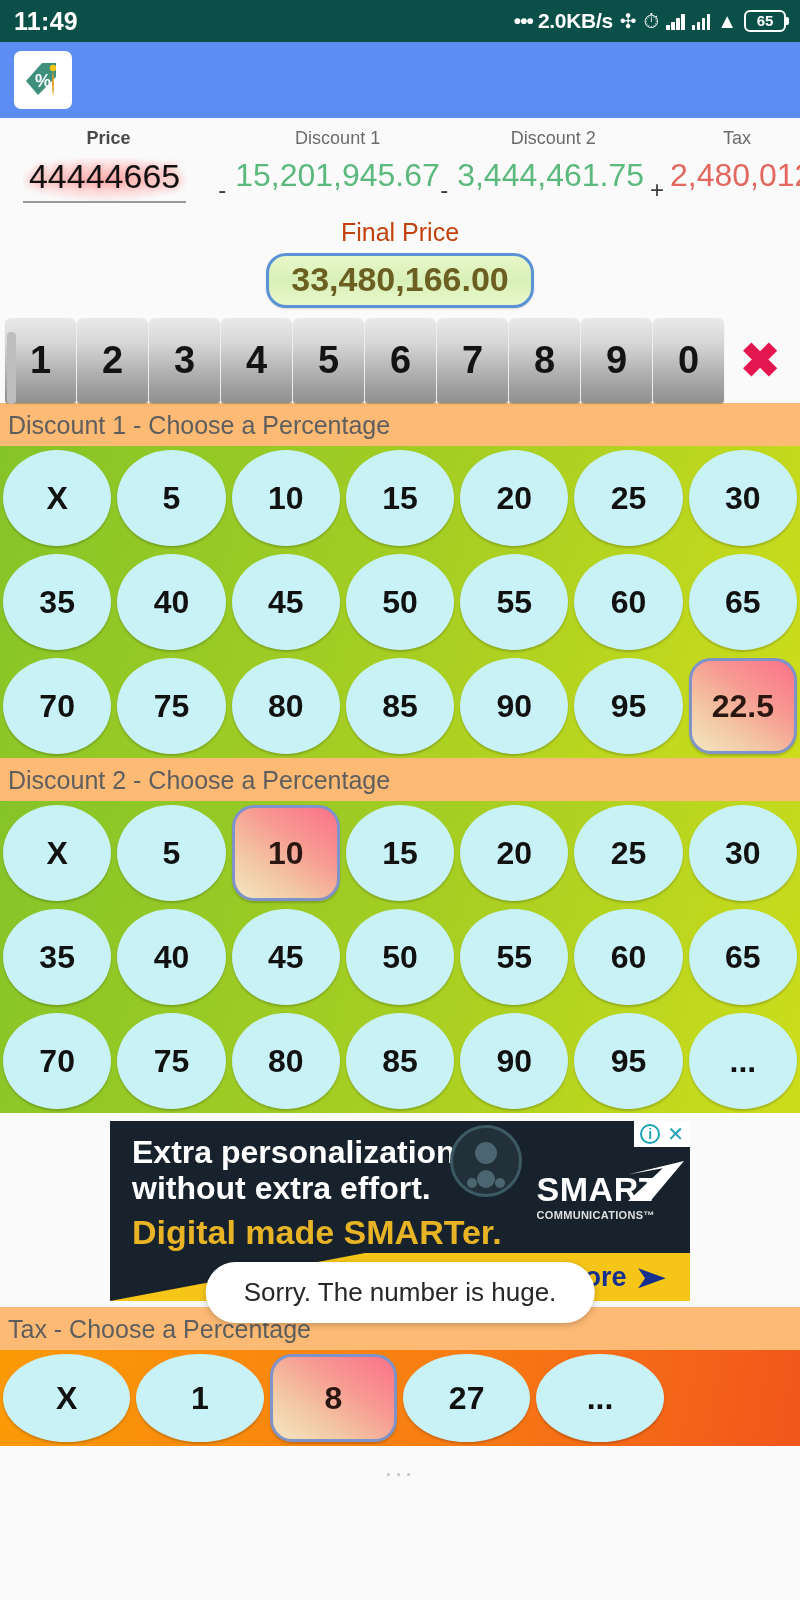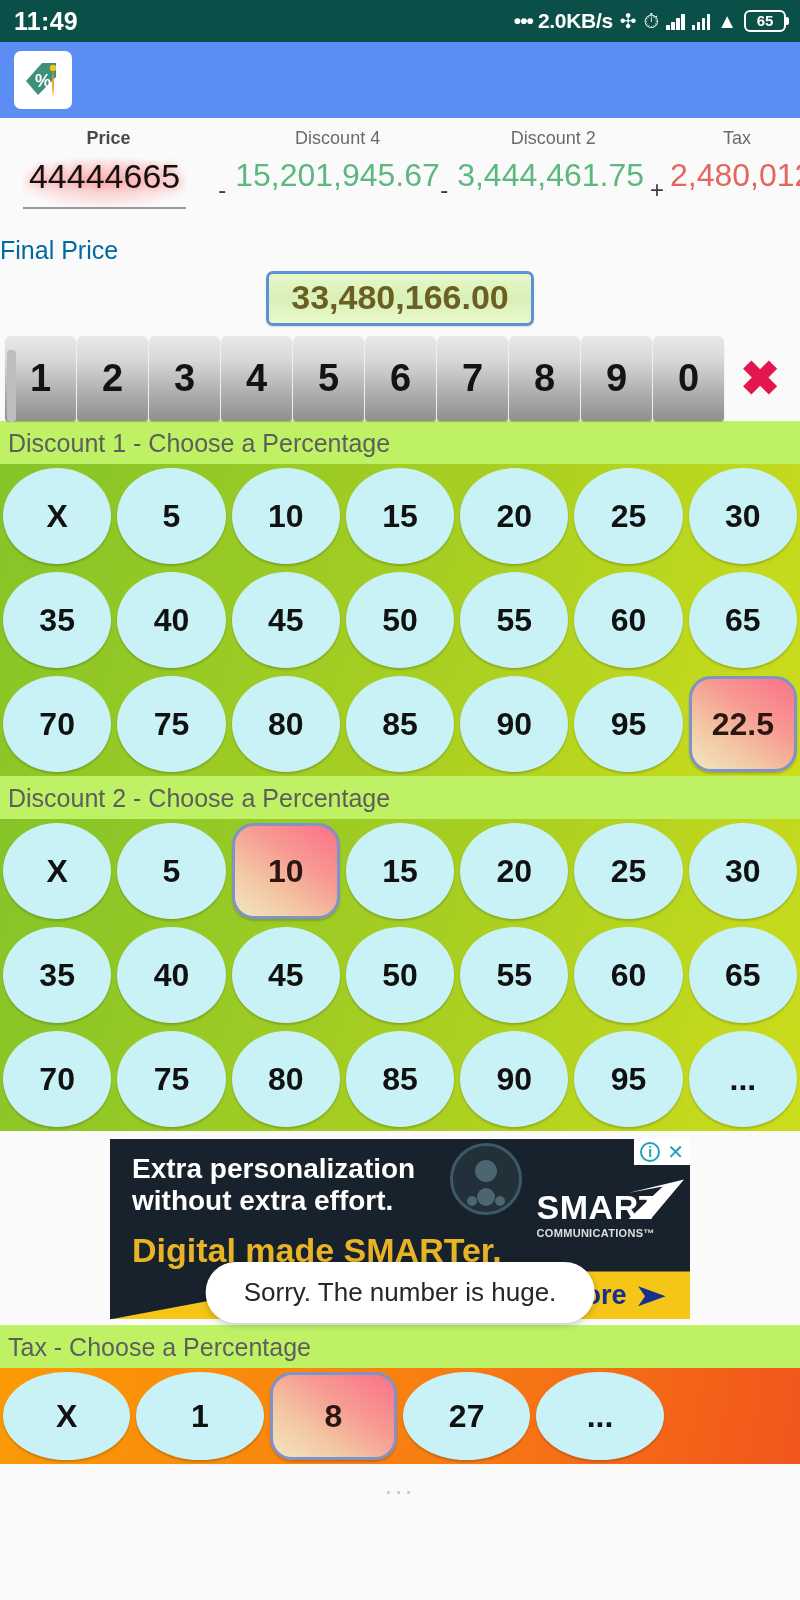--- a/index.html
+++ b/index.html
@@ -60,32 +60,32 @@
   .vcol.price { width: 224px; }
   .vcol.d1 { width: 196px; }
   .vcol.d2 { width: 196px; }
   .vcol.tax { width: 130px; }
   .vlabel { font-size: 18px; color: #6b6b6b; padding-top: 4px; }
   .vlabel.bold { font-weight: bold; color: #4a4a4a; }
   .op { font-size: 24px; color: #3b3b3b; padding-top: 26px; width: 26px; text-align: center; flex: none;}
   .vnum { font-size: 32px; padding-top: 8px; line-height: 1.1; }
   .price-val {
     display: inline-block; color: #111; font-size: 34px;
-    padding: 0 6px 12px 6px;
+    padding: 0 6px 6px 6px;
     border-bottom: 2px solid #9a9a9a;
     background: radial-gradient(ellipse at center, rgba(255,120,120,.45) 0%, rgba(255,170,170,.25) 55%, rgba(250,250,250,0) 78%);
     text-shadow: 0 0 7px rgba(255,90,90,.55);
   }
   .green { color: #5bb97e; }
   .red { color: #e2675f; }
 
-  .final-label { font-size: 25px; color: #0369a1; margin-top: 27px;}
+  .final-label { text-align: center; font-size: 25px; color: #c2410c; margin-top: 14px;}
   .final-wrap { display: flex; justify-content: center; margin-top: 6px; }
   .final-box {
-    border: 3px solid #5b92d6; border-radius: 7px;
+    border: 3px solid #5b92d6; border-radius: 20px;
     background: linear-gradient(180deg,#e8f7c9 0%, #d8f0b7 50%, #e9f8cb 100%);
     padding: 4px 22px 6px 22px;
     font-size: 34px; font-weight: bold; color: #6b5f22;
     box-shadow: 0 1px 2px rgba(0,0,0,.12);
   }
 
   
   .keypad { display: flex; align-items: stretch; margin-top: 10px; padding-left: 5px; position: relative;}
   .key {
     width: 71px; height: 85px; margin-right: 1px;
@@ -99,21 +99,21 @@
     position: absolute; left: 7px; top: 14px; width: 9px; height: 72px;
     background: #bdbdbd; border-radius: 4px;
   }
   .clearx {
     width: 70px; display: flex; align-items: center; justify-content: center;
     color: #e4164f; font-size: 48px; font-weight: bold; line-height: 1;
   }
 
   
   .sect-title {
-    font-size: 25px; color: #5e5e5e; padding: 8px 8px 6px 8px; background: #bef264;
+    font-size: 25px; color: #5e5e5e; padding: 8px 8px 6px 8px; background: #fdba74;
   }
 
   
   .grid {
     display: grid; grid-template-columns: repeat(7, 1fr);
     gap: 0px;
   }
   .grid.green-bg { background: linear-gradient(110deg,#85c428 0%, #a8cf22 55%, #cddd1b 100%); }
   .grid.orange-bg {
     grid-template-columns: repeat(6, 1fr);
@@ -136,21 +136,21 @@
   }
 
   
   .adzone { background: #fafafa; padding: 8px 0 6px 0; display: flex; justify-content: center; }
   .ad {
     width: 580px; height: 180px; background: #18222c; position: relative;
     overflow: hidden;
   }
   .ad-head {
     position: absolute; left: 22px; top: 14px; color: #ffffff;
-    font-size: 28px; font-weight: bold; line-height: 1.12; width: 330px;
+    font-size: 32px; font-weight: bold; line-height: 1.12; width: 330px;
   }
   .ad-sub {
     position: absolute; left: 22px; top: 92px; color: #e8b425;
     font-size: 34px; font-weight: bold; line-height: 1.12;
   }
   .ad-person {
     position: absolute; right: 168px; top: 4px; width: 72px; height: 72px;
     border-radius: 50%; border: 3px solid #3c5a63; background: #223039;
   }
   .ad-person::after{
@@ -236,21 +236,21 @@
   </div>
 </div>
 
 <div class="values-wrap">
   <div class="vrow">
     <div class="vcol price">
         <div class="vlabel bold">Price</div>
       </div>
     <div class="op"></div>
     <div class="vcol d1">
-        <div class="vlabel">Discount 4</div>
+        <div class="vlabel">Discount 1</div>
       </div>
     <div class="op"></div>
     <div class="vcol d2">
         <div class="vlabel">Discount 2</div>
       </div>
     <div class="op"></div>
     <div class="vcol tax">
         <div class="vlabel">Tax</div>
       </div>
   </div>

